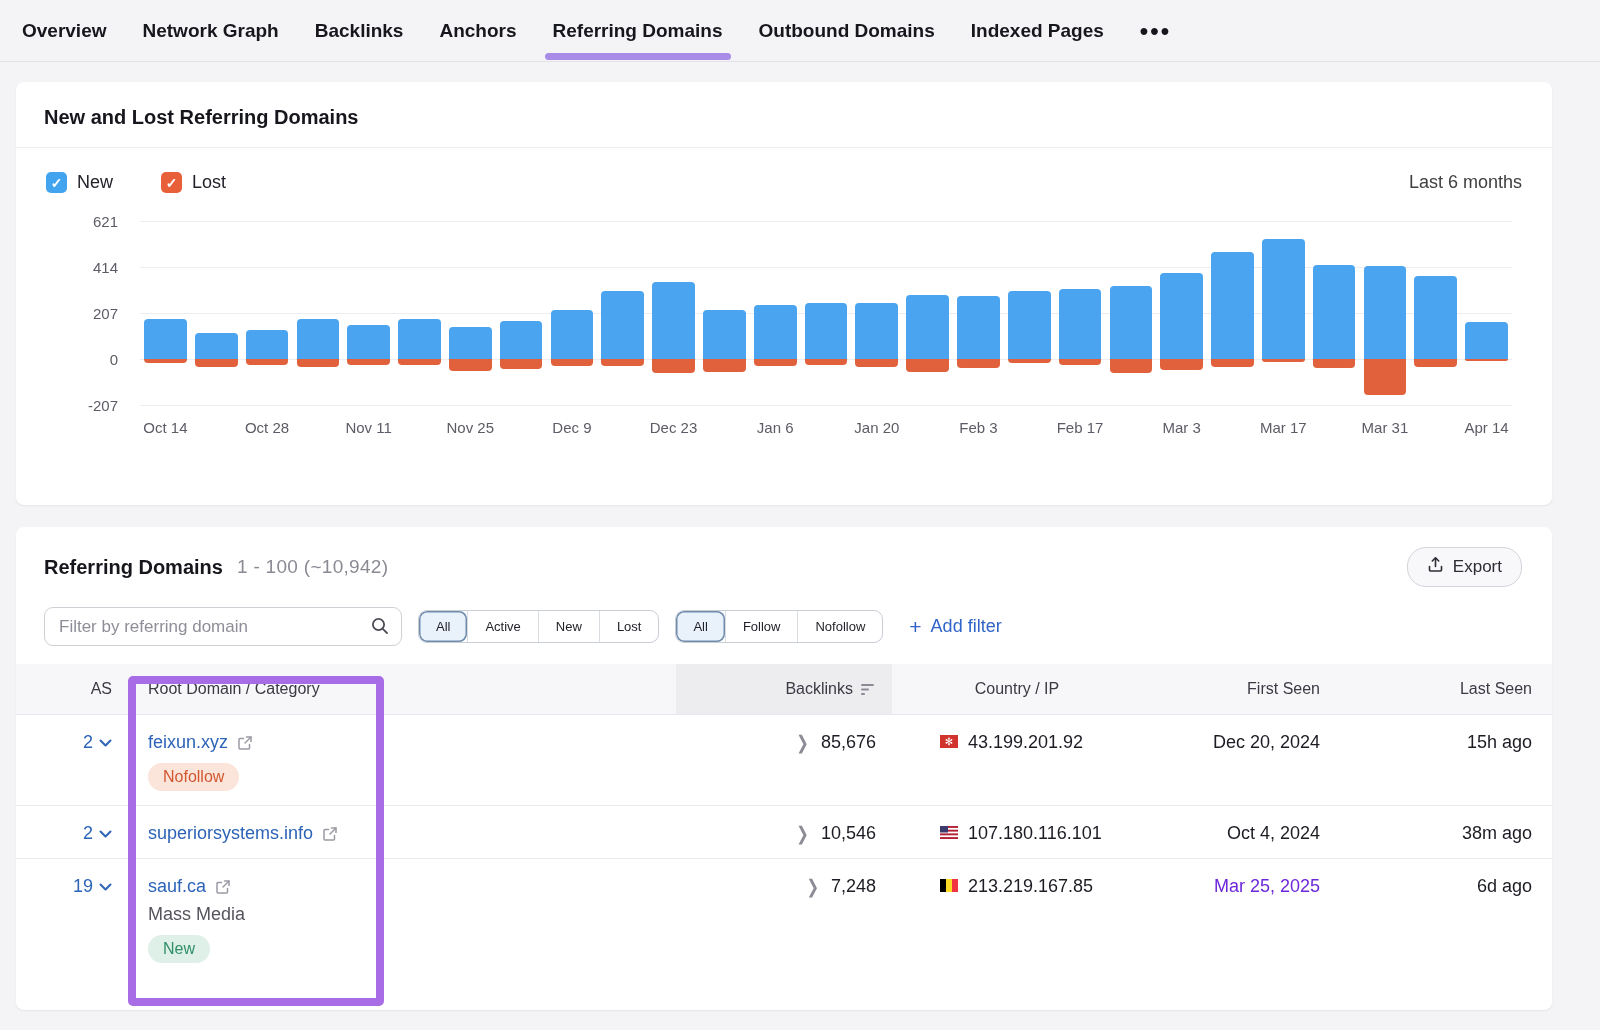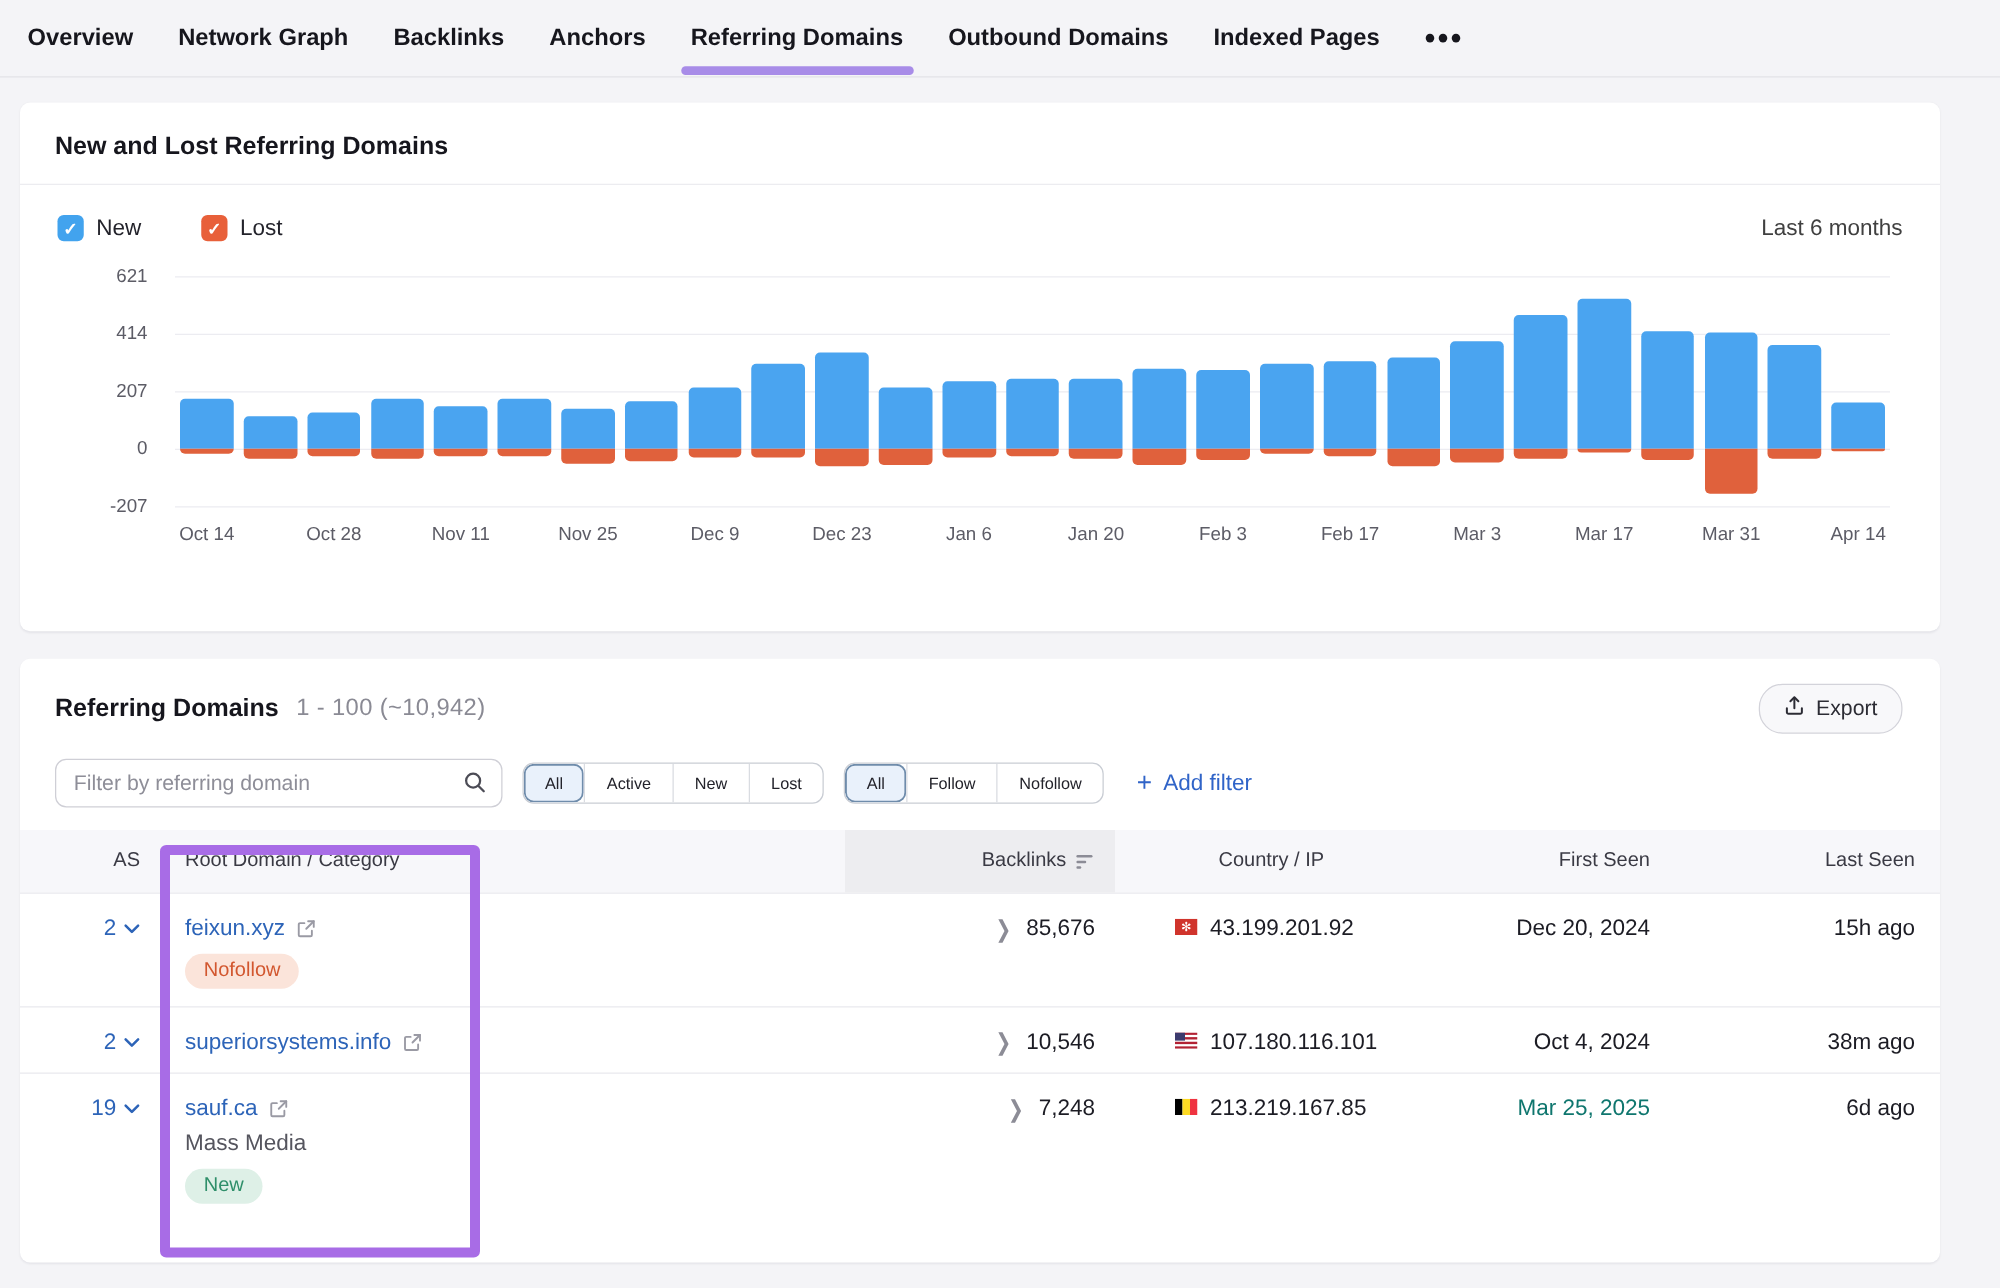--- a/index.html
+++ b/index.html
@@ -97,21 +97,21 @@
   .domain-line { display:flex; align-items:center; gap:9px; }
   .domain-link { color:#2d64b8; text-decoration:none; cursor:pointer; }
   .category { color:#55555e; margin-top:7px; }
   .badge { display:inline-block; margin-top:10px; padding:5px 15px; border-radius:15px; font-size:16px; }
   .badge.nofollow { background:#fbe4da; color:#d2572f; }
   .badge.new { background:#def0e7; color:#2f8f6a; }
   .cell-backlinks { display:flex; justify-content:flex-end; align-items:center; gap:12px; padding-right:16px; color:#1c1c24; }
   .row-chevron { color:#8c8c96; font-size:15px; cursor:pointer; transform:scaleY(1.25); }
   .cell-country { display:flex; align-items:center; gap:10px; padding-left:48px; color:#1c1c24; }
   .cell-first { text-align:right; padding-right:32px; color:#1c1c24; }
-  .cell-first.highlight { color:#0f766e; }
+  .cell-first.highlight { color:#6d28d9; }
   .cell-last { text-align:right; padding-right:20px; color:#1c1c24; }
   .flag { width:18px; height:13px; display:inline-block; flex:0 0 auto; }
   
   .annotation-box {
     position:absolute; left:128px; top:676px; width:256px; height:330px;
     border:8px solid #a86ce6; border-radius:5px; pointer-events:none; z-index:5;
   }
 </style>
 </head>
 <body>

